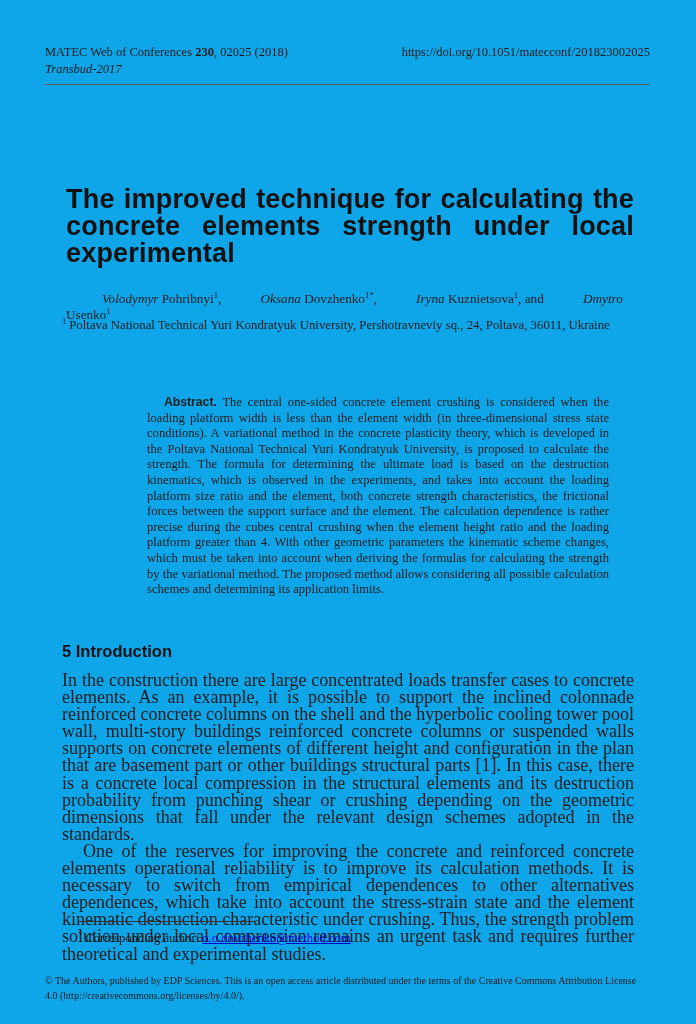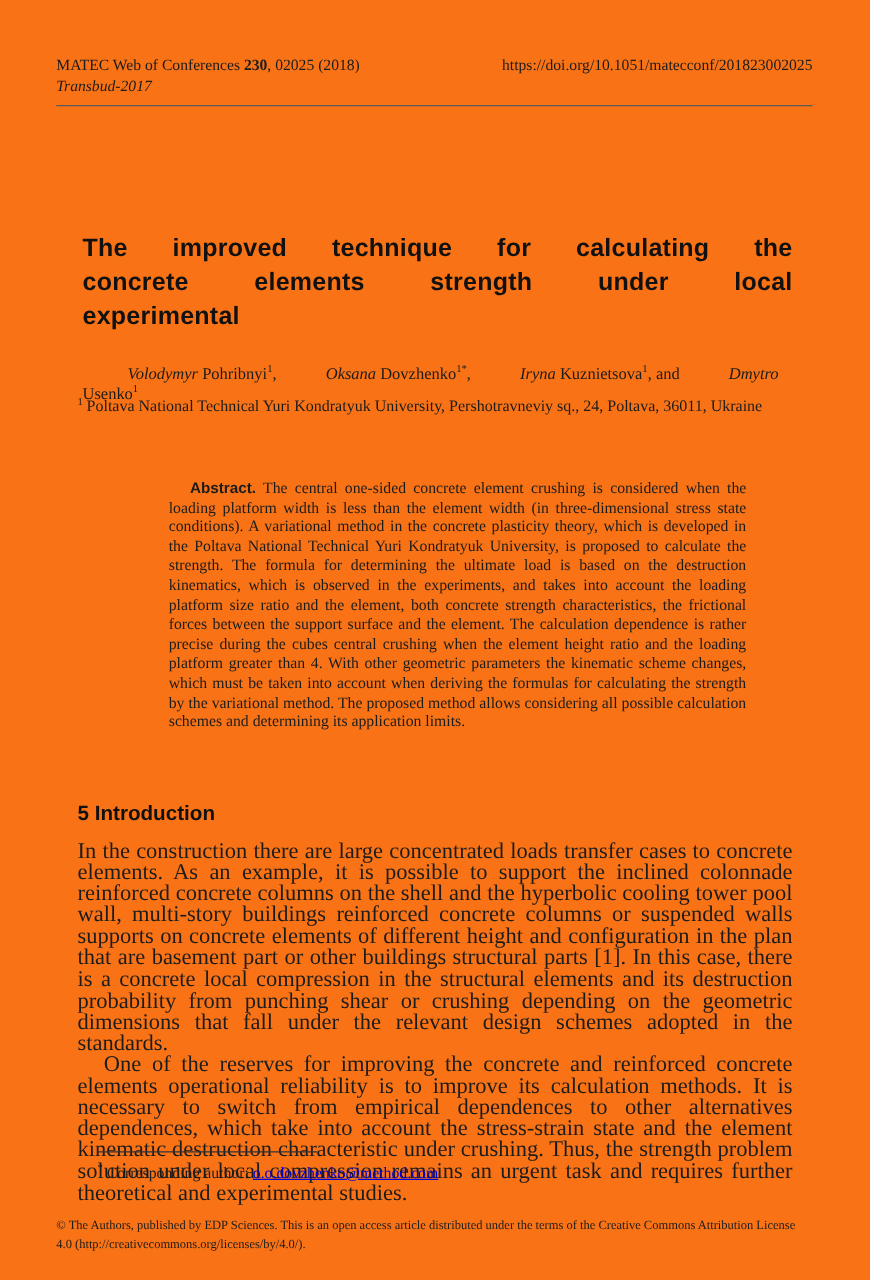--- a/index.html
+++ b/index.html
@@ -8,21 +8,21 @@
     background: #ffffff;
   }
   body {
     width: 696px;
     height: 1024px;
     position: relative;
     overflow: hidden;
     font-family: "Liberation Serif", "DejaVu Serif", serif;
     color: #1c1c1c;
   }
-  .page { position: absolute; inset: 0; background: #f97316; }
+  .page { position: absolute; inset: 0; background: #0ea5e9; }
 
   
   .header {
     position: absolute;
     left: 45px; right: 46px; top: 44px;
     font-size: 12.5px; line-height: 17px;
   }
   .header-row { display: flex; justify-content: space-between; }
   .journal-line b { font-weight: bold; }
   .doi { color: #1c1c1c; text-decoration: none; }
@@ -33,21 +33,21 @@
     border-top: 1.5px solid #5a5a5a;
   }
 
   
   .title {
     position: absolute;
     left: 66px; width: 568px; top: 186px;
     margin: 0;
     font-family: "Liberation Sans", "DejaVu Sans", sans-serif;
     font-weight: bold;
-    font-size: 20px;
+    font-size: 27px;
     line-height: 27px;
     color: #111;
     letter-spacing: 0.2px;
   }
   .title-line { display: block; }
   .title-line.just { text-align: justify; text-align-last: justify; }
 
   
   .authors {
     position: absolute;
@@ -62,21 +62,21 @@
     position: absolute;
     left: 62px; width: 574px; top: 317px;
     font-size: 12.8px; line-height: 16.5px;
   }
   .affiliation sup { font-size: 8.5px; line-height: 0; margin-right: 3px; }
 
   
   .abstract {
     position: absolute;
     left: 131px; width: 462px; top: 379px;
-    margin: 4px;
+    margin: 16px;
     font-size: 12.6px; line-height: 15.6px;
     text-align: justify;
     text-indent: 17px;
   }
   .abstract-label {
     font-family: "Liberation Sans", "DejaVu Sans", sans-serif;
     font-weight: bold;
     font-size: 12.2px;
   }
 

